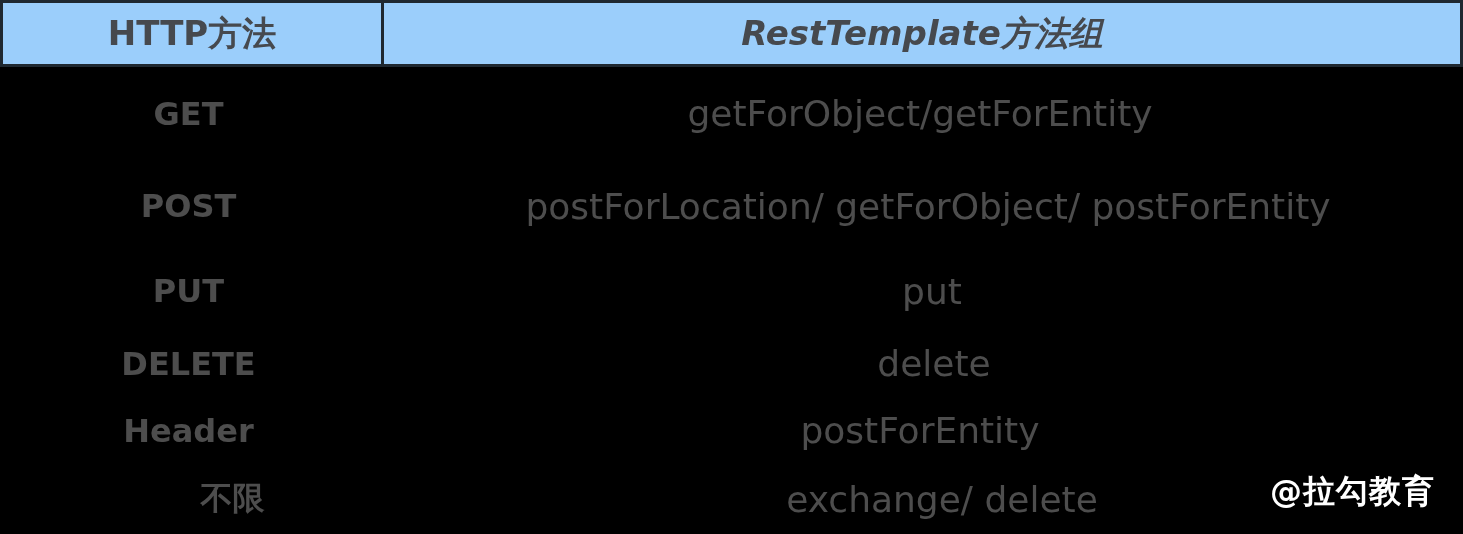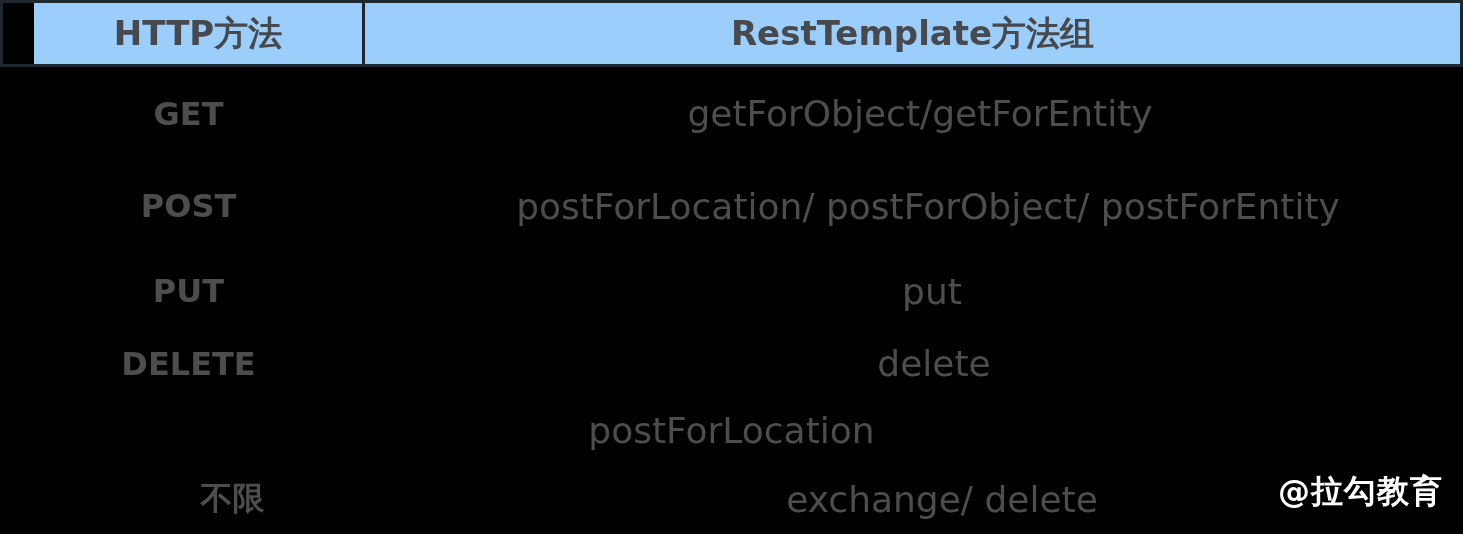--- a/index.html
+++ b/index.html
@@ -28,23 +28,23 @@
   }
   .header-cell{
     background:var(--header-bg);
     color:var(--header-text);
     font-size:34px;
     font-weight:bold;
     display:flex;
     align-items:center;
     justify-content:center;
   }
-  .header-row .col1{width:328px;margin-left:31px;}
+  .header-row .col1{width:378px;}
   .header-row .divider{width:3px;background:var(--border);}
-  .header-row .col2{flex:1;}
+  .header-row .col2{flex:1;font-style:italic;}
   
   .row{
     display:flex;
     color:var(--body-text);
   }
   .row .col1{
     width:377px;
     display:flex;align-items:center;justify-content:center;
     font-size:32px;
     font-weight:bold;
@@ -57,21 +57,21 @@
   }
   .body .row:nth-child(1){height:93px;}
   .body .row:nth-child(2){height:92px;gap:16px;}
   .body .row:nth-child(3){height:78px;gap:24px;}
   .body .row:nth-child(4){height:67px;gap:28px;}
   .body .row:nth-child(5){height:67px;}
   .body .row:nth-child(6){height:70px;padding-left:44px;}
   
   .watermark{
     position:absolute;
-    right:20px;
+    right:28px;
     bottom:20px;
     color:var(--watermark-color);
     font-size:32px;
     font-weight:bold;
     letter-spacing:1px;
   }
 </style>
 </head>
 <body>
 
@@ -83,32 +83,33 @@
     <div class="header-cell col2">RestTemplate方法组</div>
   </div>
 
   <div class="body">
     <div class="row">
       <div class="col1">GET</div>
       <div class="col2">getForObject/getForEntity</div>
     </div>
     <div class="row">
       <div class="col1">POST</div>
-      <div class="col2">postForLocation/ postForObject/ postForEntity</div>
+      <div class="col2">postForLocation/ getForObject/ postForEntity</div>
     </div>
     <div class="row">
       <div class="col1">PUT</div>
       <div class="col2">put</div>
     </div>
     <div class="row">
       <div class="col1">DELETE</div>
       <div class="col2">delete</div>
     </div>
     <div class="row">
-      <div class="col2">postForLocation</div>
+      <div class="col1">Header</div>
+      <div class="col2">postForEntity</div>
     </div>
     <div class="row">
       <div class="col1">不限</div>
       <div class="col2">exchange/ delete</div>
     </div>
   </div>
 
   <div class="watermark">@拉勾教育</div>
 </div>
 

